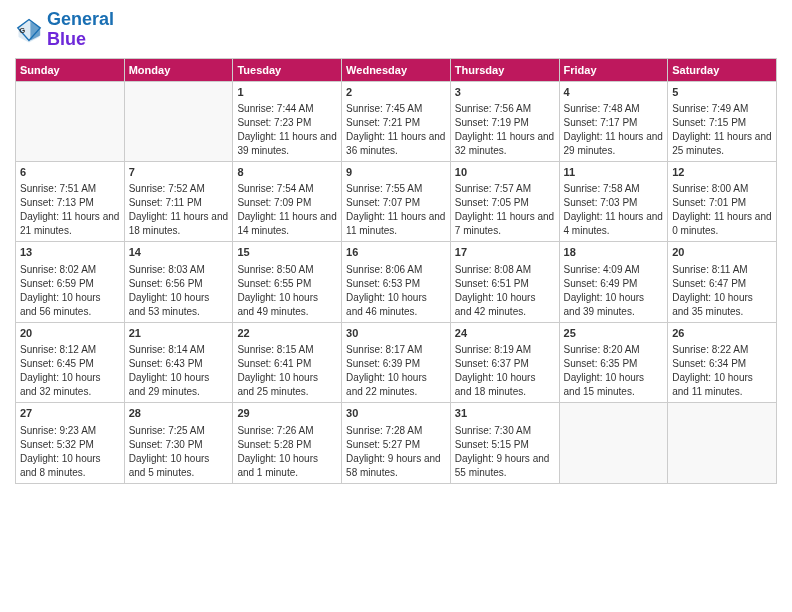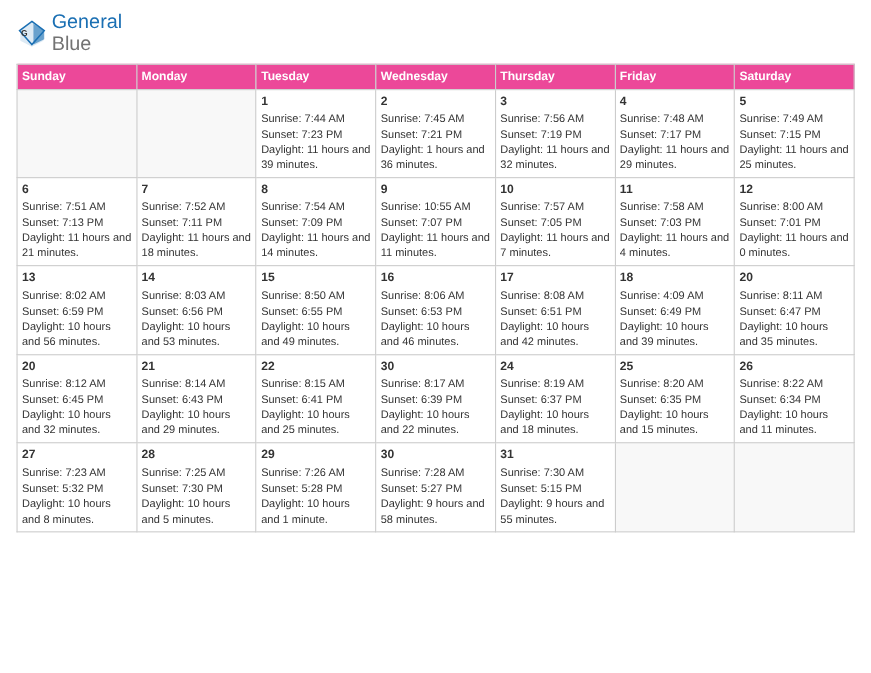--- a/index.html
+++ b/index.html
@@ -22,21 +22,21 @@
       align-items: flex-start;
       margin-bottom: 8px;
     }
     .logo {
       display: flex;
       align-items: center;
       gap: 4px;
     }
     .logo-text {
       font-size: 18px;
-      font-weight: normal;
+      font-weight: bold;
       color: #333;
       line-height: 1.1;
     }
     .logo-text span {
       color: #1a6fb3;
     }
     .logo-icon {
       width: 28px;
       height: 28px;
     }
@@ -51,21 +51,21 @@
     .location {
       font-size: 14px;
       color: #555;
     }
     .calendar {
       width: 100%;
       border-collapse: collapse;
       font-size: 10.5px;
     }
     .calendar thead tr th {
-      background: #ec4899;
+      background: #be185d;
       color: #fff;
       padding: 5px 4px;
       font-weight: bold;
       font-size: 11px;
       border: 1px solid #ccc;
       text-align: left;
     }
     .calendar tbody tr td {
       border: 1px solid #ccc;
       vertical-align: top;
@@ -100,21 +100,21 @@
   <div class="header">
     <div class="logo">
       <svg class="logo-icon" viewBox="0 0 40 40">
         <polygon points="20,5 35,15 35,30 20,38 5,30 5,15" fill="#1a6fb3" opacity="0.15"></polygon>
         <polygon points="22,8 36,17 36,28 22,35" fill="#1a6fb3" opacity="0.6"></polygon>
         <polygon points="20,5 36,17 20,35 4,17" fill="none" stroke="#1a6fb3" stroke-width="2"></polygon>
         <text x="6" y="24" font-size="11" font-weight="bold" fill="#333">G</text>
       </svg>
       <div class="logo-text">
         <div><span>General</span></div>
-        <div style="color:#737373">Blue</div>
+        <div style="color:#6d28d9">Blue</div>
       </div>
     </div>
     <div class="title-block">
       <div class="month-title"></div>
       <div class="location"></div>
     </div>
   </div>
 
   <table class="calendar">
     <thead>
@@ -135,21 +135,21 @@
           <td>
             <span class="day-num">1</span>
             <div>Sunrise: 7:44 AM</div>
             <div>Sunset: 7:23 PM</div>
             <div>Daylight: 11 hours and 39 minutes.</div>
           </td>
           <td>
             <span class="day-num">2</span>
             <div>Sunrise: 7:45 AM</div>
             <div>Sunset: 7:21 PM</div>
-            <div>Daylight: 1 hours and 36 minutes.</div>
+            <div>Daylight: 11 hours and 36 minutes.</div>
           </td>
           <td>
             <span class="day-num">3</span>
             <div>Sunrise: 7:56 AM</div>
             <div>Sunset: 7:19 PM</div>
             <div>Daylight: 11 hours and 32 minutes.</div>
           </td>
           <td>
             <span class="day-num">4</span>
             <div>Sunrise: 7:48 AM</div>
@@ -177,21 +177,21 @@
             <div>Daylight: 11 hours and 18 minutes.</div>
           </td>
           <td>
             <span class="day-num">8</span>
             <div>Sunrise: 7:54 AM</div>
             <div>Sunset: 7:09 PM</div>
             <div>Daylight: 11 hours and 14 minutes.</div>
           </td>
           <td>
             <span class="day-num">9</span>
-            <div>Sunrise: 10:55 AM</div>
+            <div>Sunrise: 7:55 AM</div>
             <div>Sunset: 7:07 PM</div>
             <div>Daylight: 11 hours and 11 minutes.</div>
           </td>
           <td>
             <span class="day-num">10</span>
             <div>Sunrise: 7:57 AM</div>
             <div>Sunset: 7:05 PM</div>
             <div>Daylight: 11 hours and 7 minutes.</div>
           </td>
           <td>
@@ -291,21 +291,21 @@
           <td>
             <span class="day-num">26</span>
             <div>Sunrise: 8:22 AM</div>
             <div>Sunset: 6:34 PM</div>
             <div>Daylight: 10 hours and 11 minutes.</div>
           </td>
         </tr>
         <tr class="row-shaded">
           <td>
             <span class="day-num">27</span>
-            <div>Sunrise: 7:23 AM</div>
+            <div>Sunrise: 9:23 AM</div>
             <div>Sunset: 5:32 PM</div>
             <div>Daylight: 10 hours and 8 minutes.</div>
           </td>
           <td>
             <span class="day-num">28</span>
             <div>Sunrise: 7:25 AM</div>
             <div>Sunset: 7:30 PM</div>
             <div>Daylight: 10 hours and 5 minutes.</div>
           </td>
           <td>

